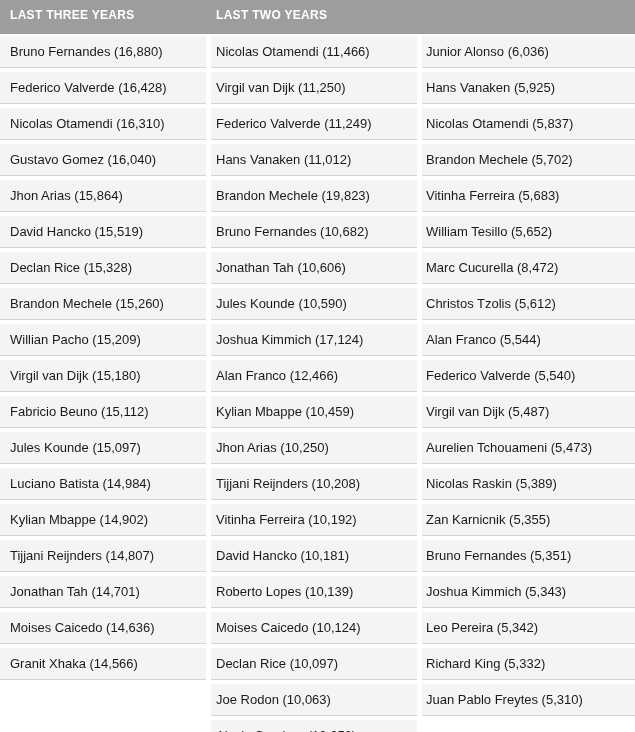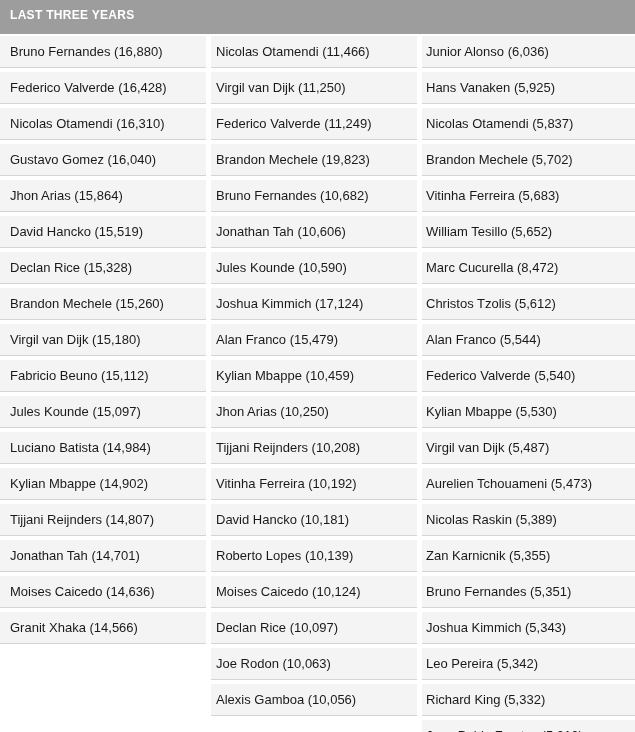--- a/index.html
+++ b/index.html
@@ -46,51 +46,54 @@
   .headerbar .hcell:nth-child(1), .cols .colrows:nth-child(1) .row { padding-left:10px; }
   .headerbar .hcell:nth-child(2), .cols .colrows:nth-child(2) .row { padding-left:5px; }
   .headerbar .hcell:nth-child(3), .cols .colrows:nth-child(3) .row { padding-left:4px; }
 </style>
 </head>
 <body>
 
 <div class="board">
   <div class="headerbar">
     <div class="hcell">LAST THREE YEARS</div>
+    <div class="hcell">LAST TWO YEARS</div>
   </div>
   <div class="cols">
     <div class="colrows">
         <div class="row">Bruno Fernandes (16,880)</div>
         <div class="row">Federico Valverde (16,428)</div>
         <div class="row">Nicolas Otamendi (16,310)</div>
         <div class="row">Gustavo Gomez (16,040)</div>
         <div class="row">Jhon Arias (15,864)</div>
         <div class="row">David Hancko (15,519)</div>
         <div class="row">Declan Rice (15,328)</div>
         <div class="row">Brandon Mechele (15,260)</div>
+        <div class="row">Willian Pacho (15,209)</div>
         <div class="row">Virgil van Dijk (15,180)</div>
         <div class="row">Fabricio Beuno (15,112)</div>
         <div class="row">Jules Kounde (15,097)</div>
         <div class="row">Luciano Batista (14,984)</div>
         <div class="row">Kylian Mbappe (14,902)</div>
         <div class="row">Tijjani Reijnders (14,807)</div>
         <div class="row">Jonathan Tah (14,701)</div>
         <div class="row">Moises Caicedo (14,636)</div>
         <div class="row">Granit Xhaka (14,566)</div>
       </div>
     <div class="colrows">
         <div class="row">Nicolas Otamendi (11,466)</div>
         <div class="row">Virgil van Dijk (11,250)</div>
         <div class="row">Federico Valverde (11,249)</div>
+        <div class="row">Hans Vanaken (11,012)</div>
         <div class="row">Brandon Mechele (19,823)</div>
         <div class="row">Bruno Fernandes (10,682)</div>
         <div class="row">Jonathan Tah (10,606)</div>
         <div class="row">Jules Kounde (10,590)</div>
         <div class="row">Joshua Kimmich (17,124)</div>
-        <div class="row">Alan Franco (15,479)</div>
+        <div class="row">Alan Franco (12,466)</div>
         <div class="row">Kylian Mbappe (10,459)</div>
         <div class="row">Jhon Arias (10,250)</div>
         <div class="row">Tijjani Reijnders (10,208)</div>
         <div class="row">Vitinha Ferreira (10,192)</div>
         <div class="row">David Hancko (10,181)</div>
         <div class="row">Roberto Lopes (10,139)</div>
         <div class="row">Moises Caicedo (10,124)</div>
         <div class="row">Declan Rice (10,097)</div>
         <div class="row">Joe Rodon (10,063)</div>
         <div class="row">Alexis Gamboa (10,056)</div>
@@ -99,21 +102,20 @@
         <div class="row">Junior Alonso (6,036)</div>
         <div class="row">Hans Vanaken (5,925)</div>
         <div class="row">Nicolas Otamendi (5,837)</div>
         <div class="row">Brandon Mechele (5,702)</div>
         <div class="row">Vitinha Ferreira (5,683)</div>
         <div class="row">William Tesillo (5,652)</div>
         <div class="row">Marc Cucurella (8,472)</div>
         <div class="row">Christos Tzolis (5,612)</div>
         <div class="row">Alan Franco (5,544)</div>
         <div class="row">Federico Valverde (5,540)</div>
-        <div class="row">Kylian Mbappe (5,530)</div>
         <div class="row">Virgil van Dijk (5,487)</div>
         <div class="row">Aurelien Tchouameni (5,473)</div>
         <div class="row">Nicolas Raskin (5,389)</div>
         <div class="row">Zan Karnicnik (5,355)</div>
         <div class="row">Bruno Fernandes (5,351)</div>
         <div class="row">Joshua Kimmich (5,343)</div>
         <div class="row">Leo Pereira (5,342)</div>
         <div class="row">Richard King (5,332)</div>
         <div class="row">Juan Pablo Freytes (5,310)</div>
       </div>

